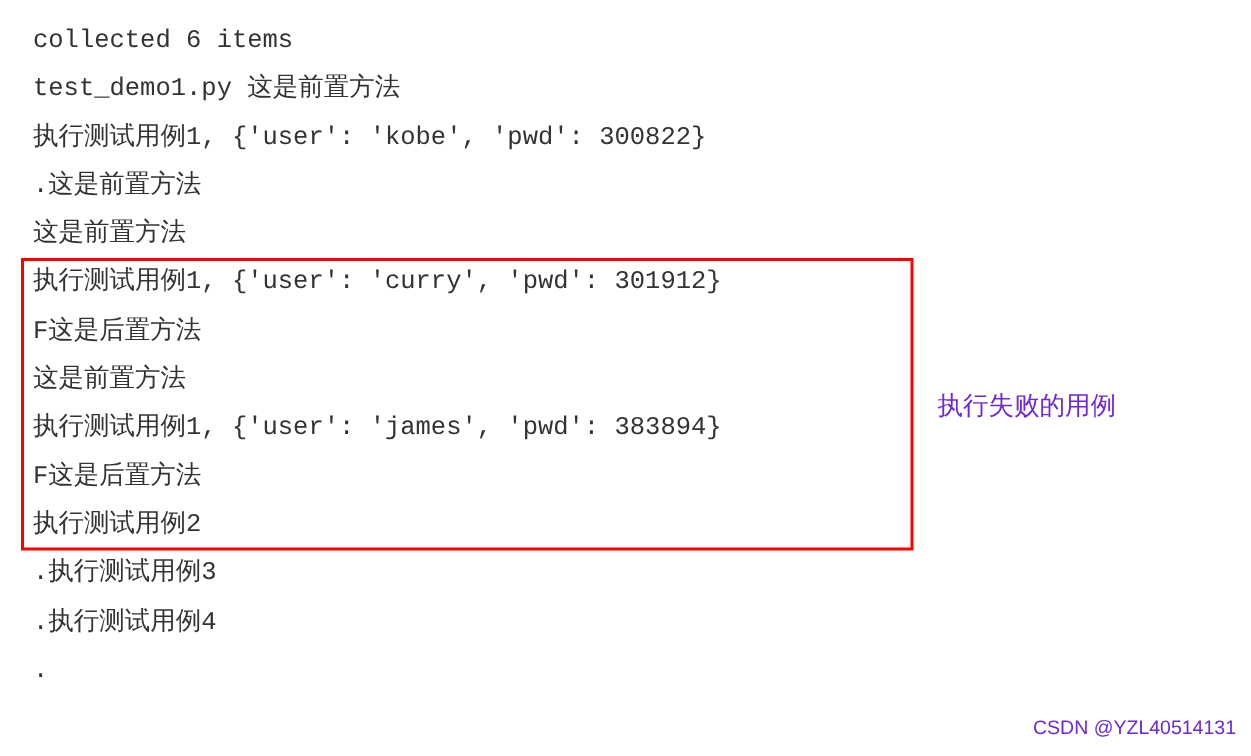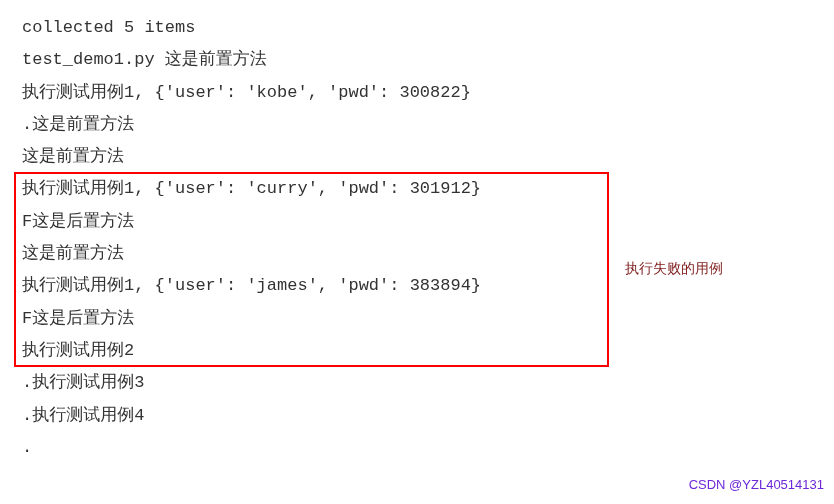--- a/index.html
+++ b/index.html
@@ -25,43 +25,43 @@
       position: absolute;
       border: 2px solid #fc0000;
       left: 14px;
       top: 172px;
       width: 595px;
       height: 195px;
       pointer-events: none;
     }
     .annotation {
       position: absolute;
-      color: #7f1d1d;
+      color: #6d28d9;
       font-family: "Microsoft YaHei", "SimSun", sans-serif;
-      font-size: 14px;
+      font-size: 17px;
       left: 625px;
       top: 255px;
       font-weight: 500;
     }
     .watermark {
       position: absolute;
       right: 10px;
       bottom: 6px;
       color: #6d28d9;
       font-family: Arial, sans-serif;
       font-size: 13px;
     }
     .han {
       font-family: "Microsoft YaHei", "SimSun", sans-serif;
     }
   </style>
 </head>
 <body>
 
-<div class="line">collected 5 items</div>
+<div class="line">collected 6 items</div>
 <div class="line"></div>
 <div class="line">test_demo1.py 这是前置方法</div>
 <div class="line">执行测试用例1, {'user': 'kobe', 'pwd': 300822}</div>
 <div class="line">.这是前置方法</div>
 <div class="line">这是前置方法</div>
 <div class="line">执行测试用例1, {'user': 'curry', 'pwd': 301912}</div>
 <div class="line">F这是后置方法</div>
 <div class="line">这是前置方法</div>
 <div class="line">执行测试用例1, {'user': 'james', 'pwd': 383894}</div>
 <div class="line">F这是后置方法</div>

